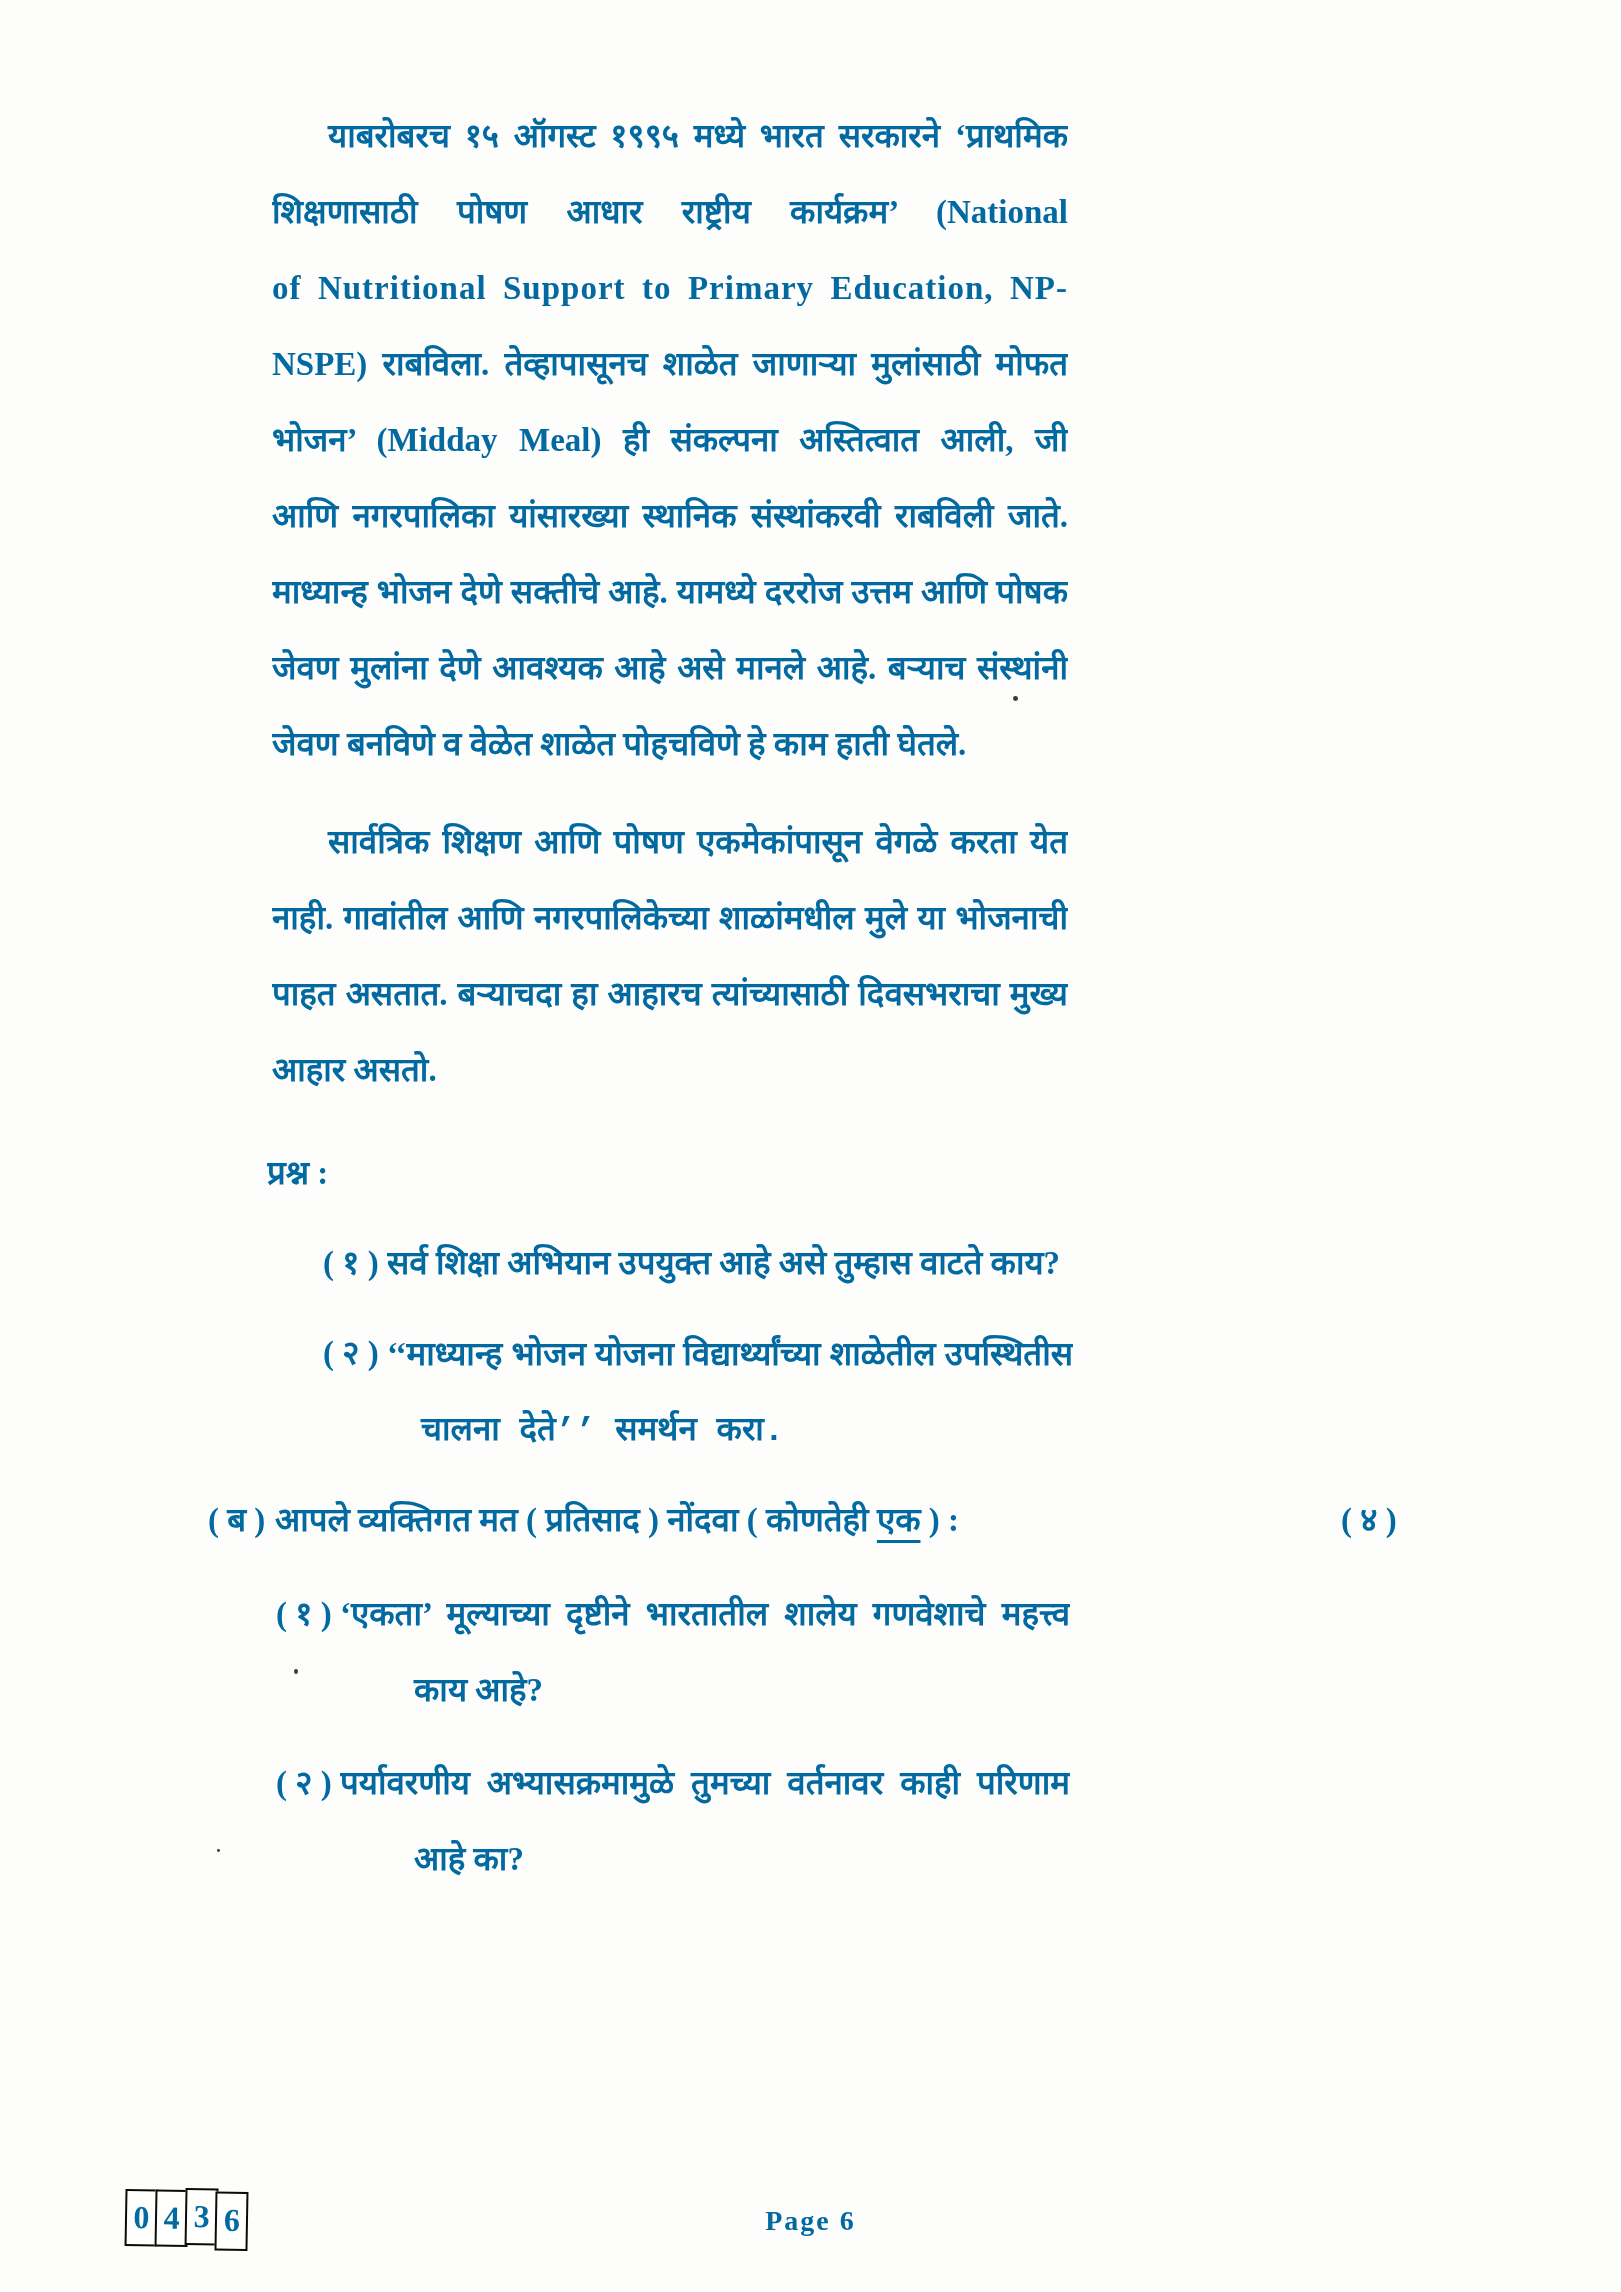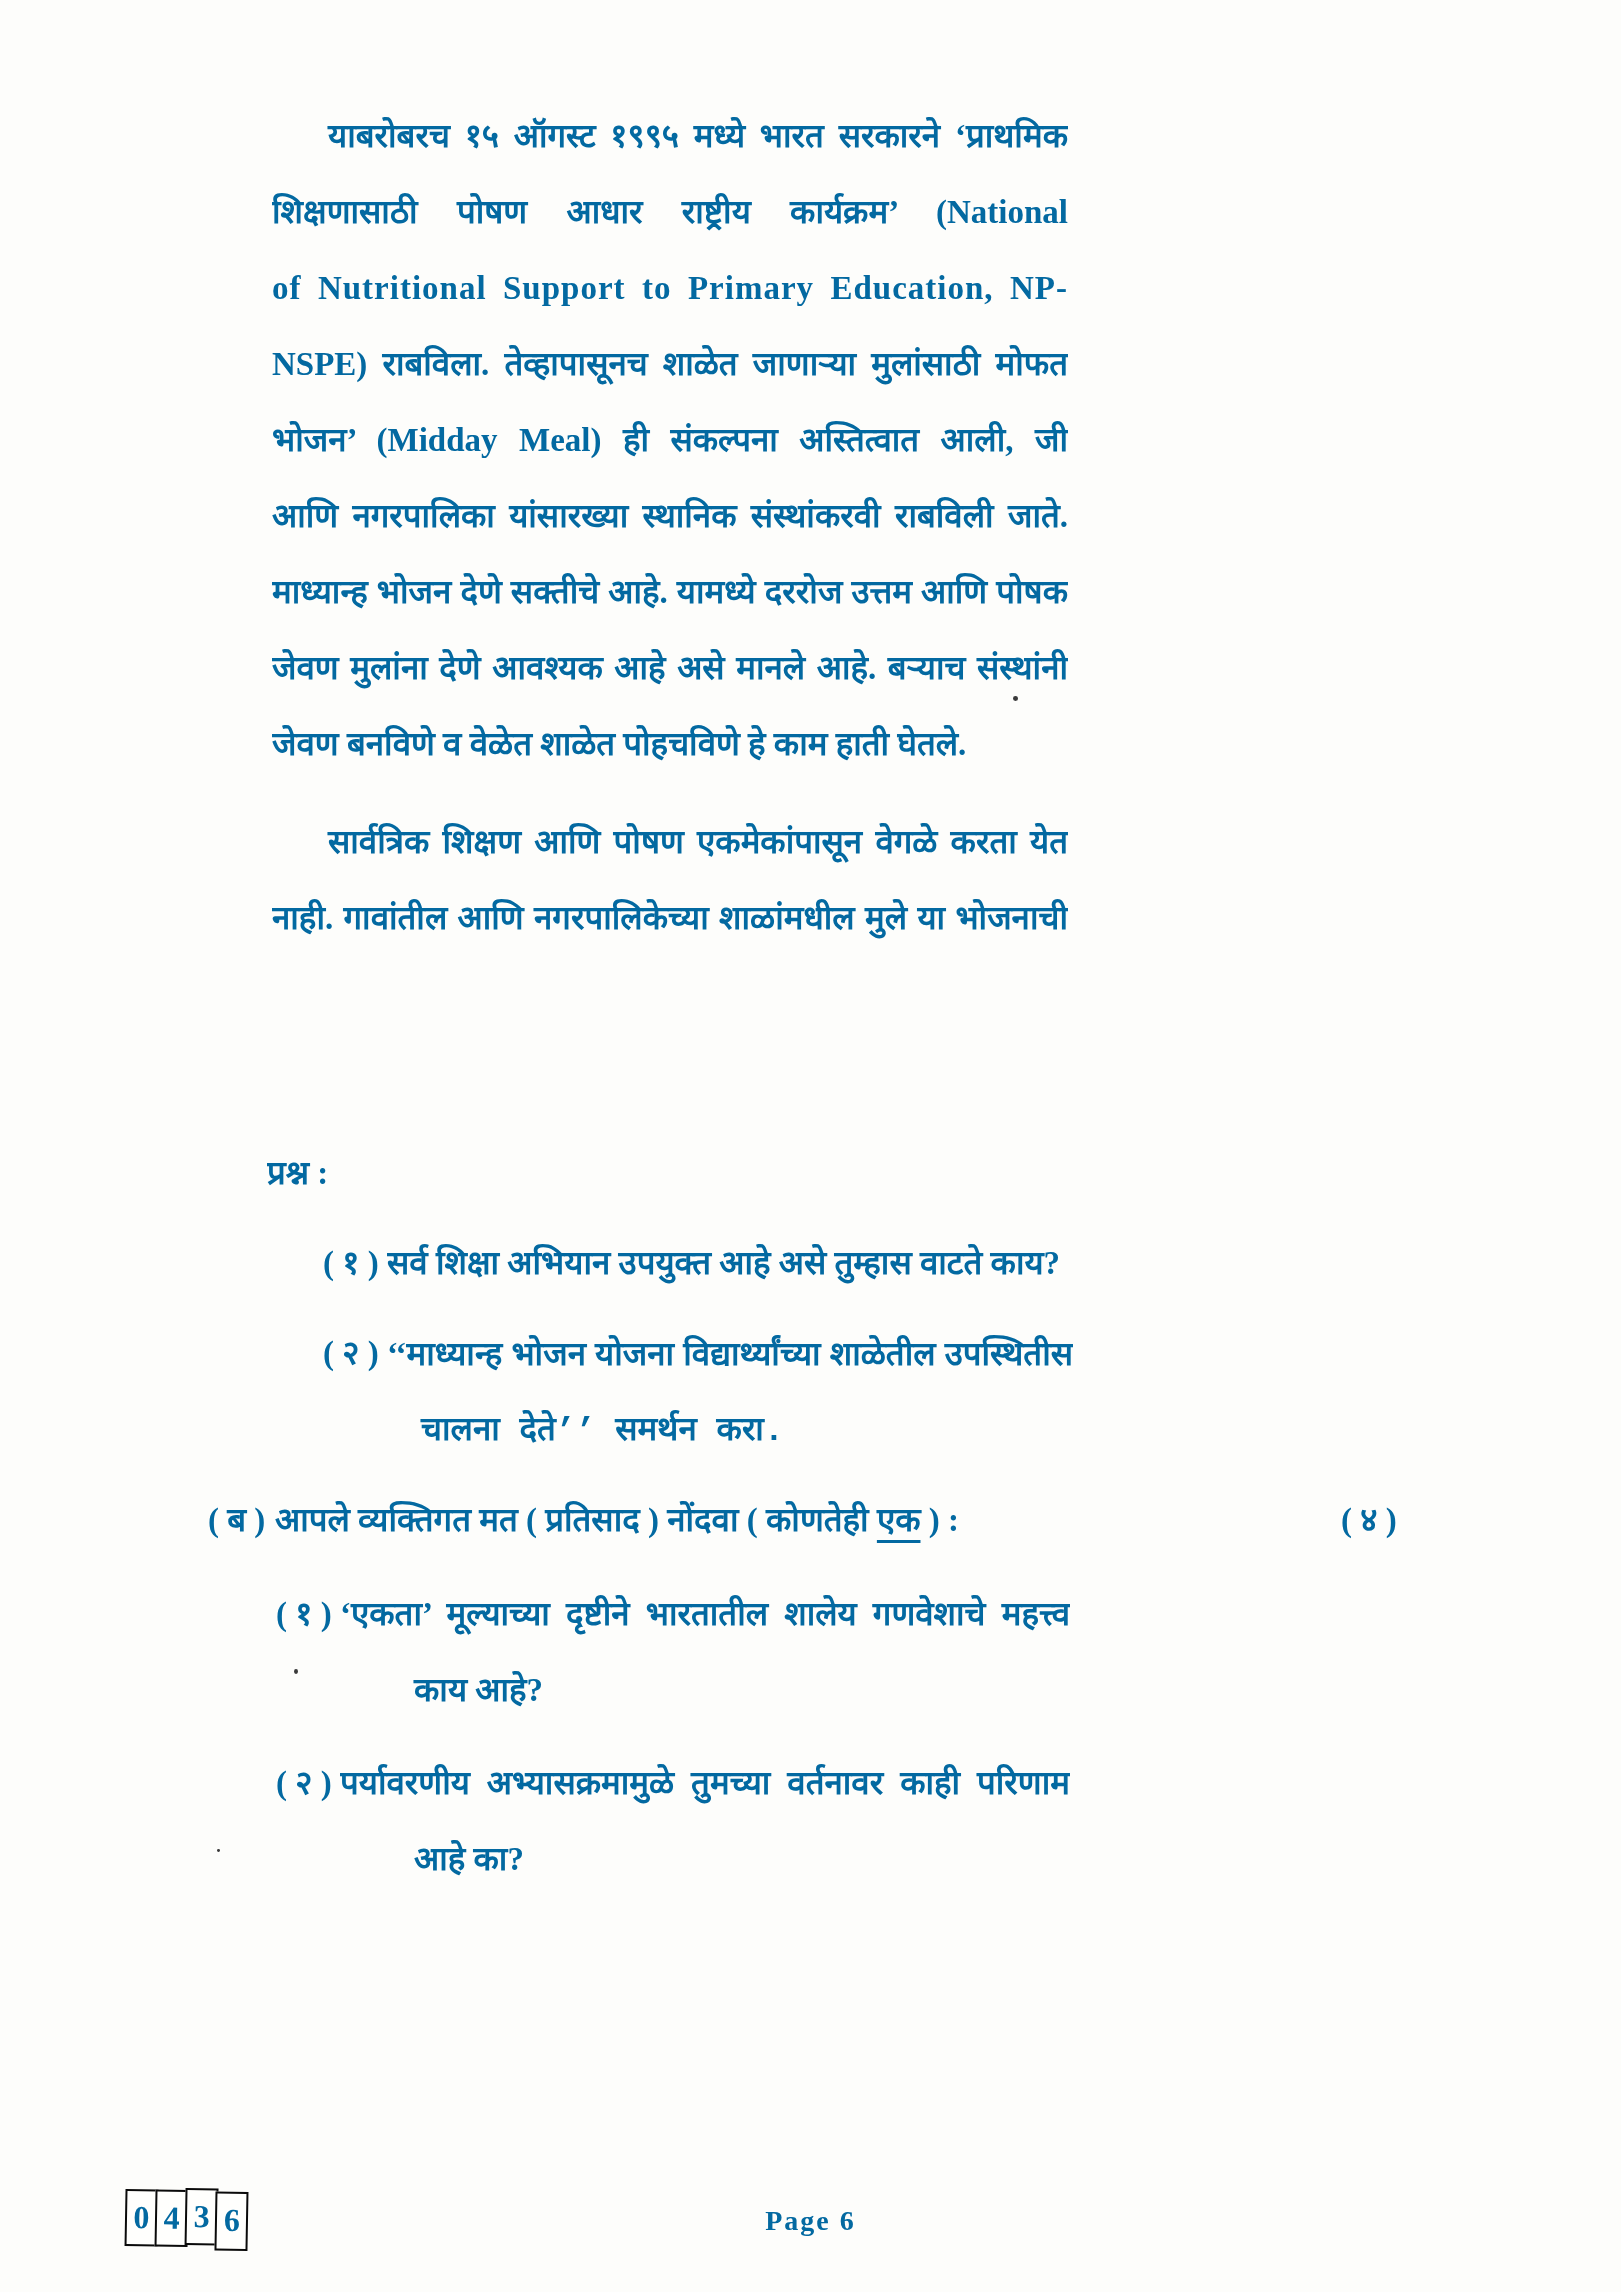--- a/index.html
+++ b/index.html
@@ -99,20 +99,22 @@
     <div class="line j">भोजन’ (Midday Meal) ही संकल्पना अस्तित्वात आली, जी ग्रामपंचायत</div>
     <div class="line j">आणि नगरपालिका यांसारख्या स्थानिक संस्थांकरवी राबविली जाते. मुलांना</div>
     <div class="line j">माध्यान्ह भोजन देणे सक्तीचे आहे. यामध्ये दररोज उत्तम आणि पोषक</div>
     <div class="line j">जेवण मुलांना देणे आवश्यक आहे असे मानले आहे. बऱ्याच संस्थांनी</div>
     <div class="line">जेवण बनविणे व वेळेत शाळेत पोहचविणे हे काम हाती घेतले.</div>
   </div>
 
   <div class="block para" style="left:272px; top:804px;font-family:Liberation Serif, serif;">
     <div class="line j indent">सार्वत्रिक शिक्षण आणि पोषण एकमेकांपासून वेगळे करता येत</div>
     <div class="line j">नाही. गावांतील आणि नगरपालिकेच्या शाळांमधील मुले या भोजनाची वाट</div>
+    <div class="line j">पाहत असतात. बऱ्याचदा हा आहारच त्यांच्यासाठी दिवसभराचा मुख्य</div>
+    <div class="line">आहार असतो.</div>
   </div>
 
   <div class="block" style="left:267px; top:1135px;">
     <div class="line">प्रश्न :</div>
   </div>
 
   <div class="block q-row" style="left:323px; top:1225px; width:747px;">
     <div class="q-num">( १ )</div>
     <div class="q-text">
       <div class="line">सर्व शिक्षा अभियान उपयुक्त आहे असे तुम्हास वाटते काय?</div>

